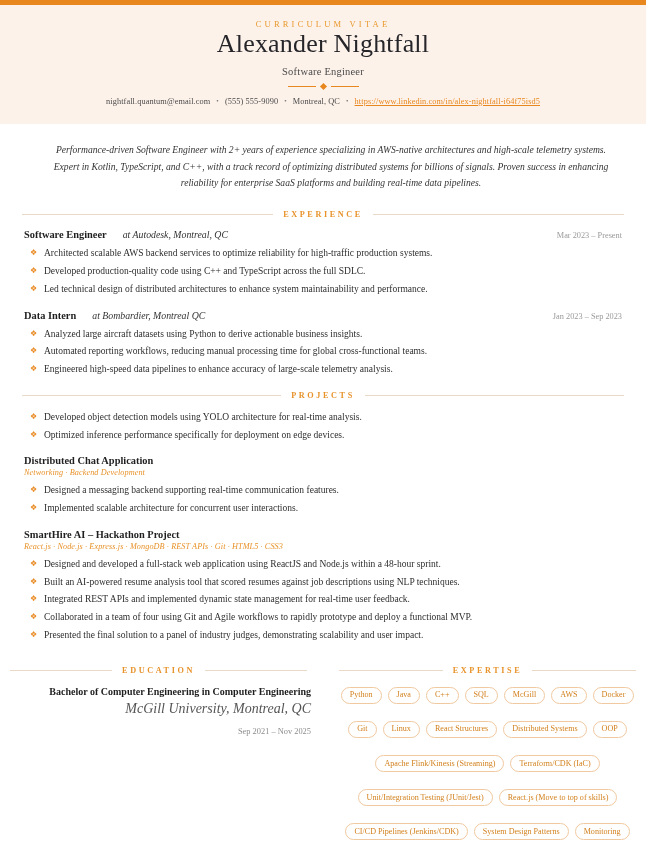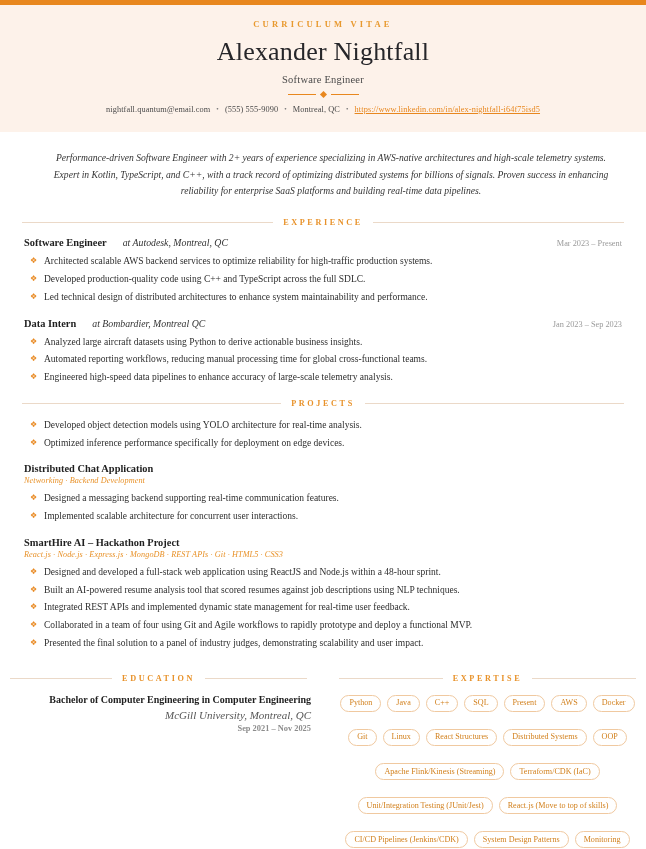--- a/index.html
+++ b/index.html
@@ -31,23 +31,22 @@
   .header {
     background: #FDF2EA;
     padding: 14px 40px 18px 40px;
     text-align: center;
   }
 
   .kicker {
     font-size: 8.5px;
     letter-spacing: 3.2px;
     color: #E8992E;
-    font-weight: bold;
+    font-weight: normal;
     text-transform: uppercase;
-    margin-bottom: 8px;
   }
 
   .name {
     font-size: 26px;
     font-weight: normal;
     letter-spacing: 0.2px;
     color: #26262a;
     line-height: 1.15;
   }
 
@@ -198,31 +197,30 @@
   .section-head.col { margin-left: 10px; margin-right: 10px; }
 
   .edu-body { text-align: right; padding: 0 6px; }
   .edu-degree {
     font-size: 10px;
     font-weight: bold;
     color: #1f1f1f;
     line-height: 1.3;
   }
   .edu-school {
-    font-size: 11px;
+    font-size: 14px;
     font-style: italic;
     color: #555;
     margin-top: 3px;
     font-family: Liberation Serif, serif;
   }
   .edu-dates {
     font-size: 8.4px;
     color: #8d8d8d;
-    margin-top: 3px;
-    font-weight: bold;
+    margin-top: 10px;
   }
 
   .tags {
     display: flex;
     flex-wrap: wrap;
     justify-content: center;
     gap: 17px 6px;
     padding: 2px 8px 0 8px;
   }
   .tag {
@@ -359,21 +357,21 @@
       <div class="section-head col">
         <span class="rule"></span>
         <span class="label">EXPERTISE</span>
         <span class="rule"></span>
       </div>
       <div class="tags">
         <span class="tag">Python</span>
         <span class="tag">Java</span>
         <span class="tag">C++</span>
         <span class="tag">SQL</span>
-        <span class="tag">Present</span>
+        <span class="tag">McGill</span>
         <span class="tag">AWS</span>
         <span class="tag">Docker</span>
         <span class="tag">Git</span>
         <span class="tag">Linux</span>
         <span class="tag">React Structures</span>
         <span class="tag">Distributed Systems</span>
         <span class="tag">OOP</span>
         <span class="tag">Apache Flink/Kinesis (Streaming)</span>
         <span class="tag">Terraform/CDK (IaC)</span>
         <span class="tag">Unit/Integration Testing (JUnit/Jest)</span>

